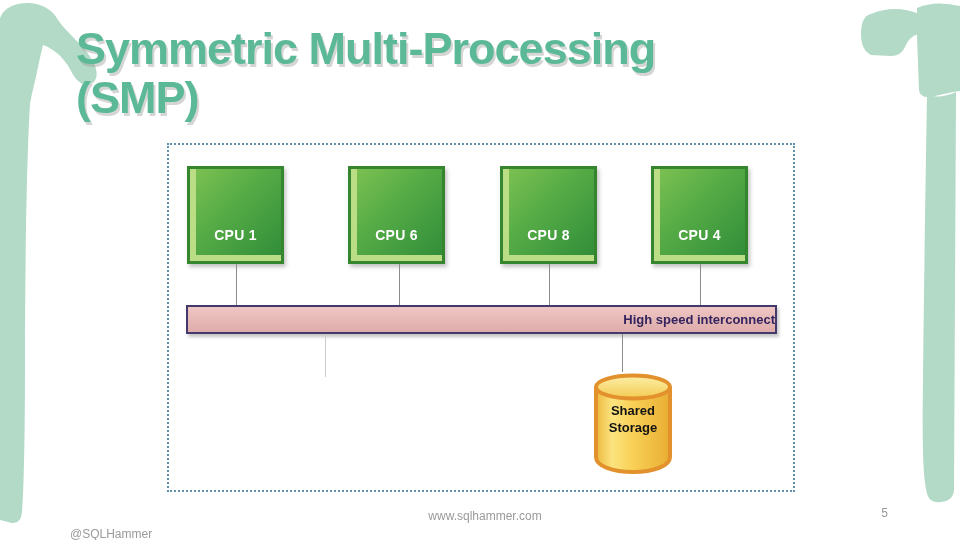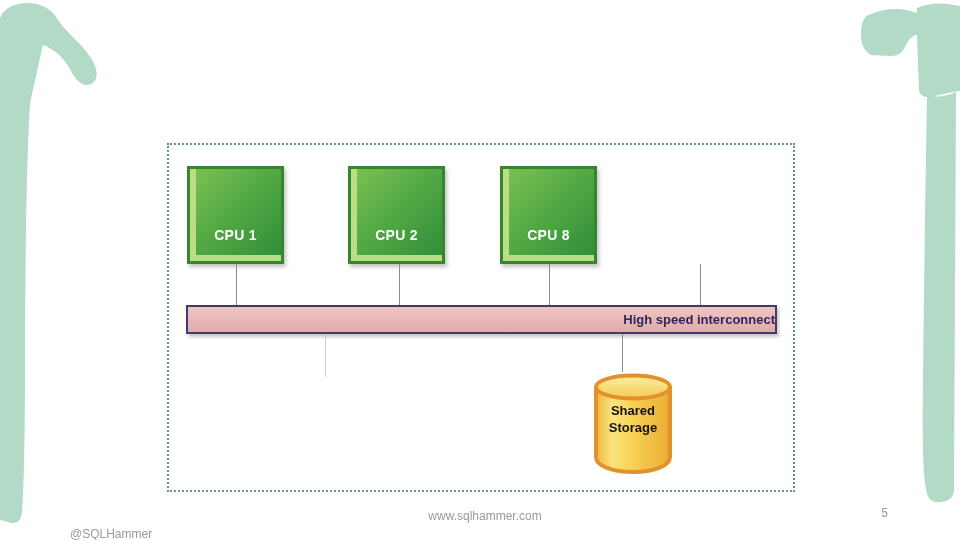--- a/index.html
+++ b/index.html
@@ -72,31 +72,38 @@
   </svg>
   <svg class="hammer hammer-right" width="125" height="510" viewBox="0 0 125 510">
     <g fill="#b2dac6">
       <path d="M36,14 Q26,16 26,34 Q26,50 36,55 L56,56 Q66,56 70,47 Q74,36 84,34 L84,14 Q60,4 36,14 Z"></path>
       <path d="M82,8 L82,36 L84,90 Q85,98 95,97 L118,92 L125,91 L125,6 Q100,0 82,8 Z"></path>
       <path d="M92,95 C91,160 89,280 88,380 C87,450 88,488 94,498 Q97,503 106,502
         Q118,501 119,490 L121,92 Q106,99 92,95 Z"></path>
     </g>
   </svg>
 
+  <h1 class="title">
+    <span>Symmetric Multi-Processing</span><br>
+    <span>(SMP)</span>
+  </h1>
 
   <div class="canvas">
 
     <div class="cpu" style="left:18px">
       <span class="cpu-label">CPU 1</span>
     </div>
     <div class="cpu" style="left:179px">
-      <span class="cpu-label">CPU 2</span>
+      <span class="cpu-label">CPU 6</span>
     </div>
     <div class="cpu" style="left:331px">
       <span class="cpu-label">CPU 8</span>
+    </div>
+    <div class="cpu" style="left:482px">
+      <span class="cpu-label">CPU 4</span>
     </div>
 
     <div class="vline" style="left:67px;top:119px;height:41px"></div>
     <div class="vline" style="left:230px;top:119px;height:41px"></div>
     <div class="vline" style="left:380px;top:119px;height:41px"></div>
     <div class="vline" style="left:531px;top:119px;height:41px"></div>
 
     <div class="bus">
       <span class="bus-label">High speed interconnect</span>
     </div>

